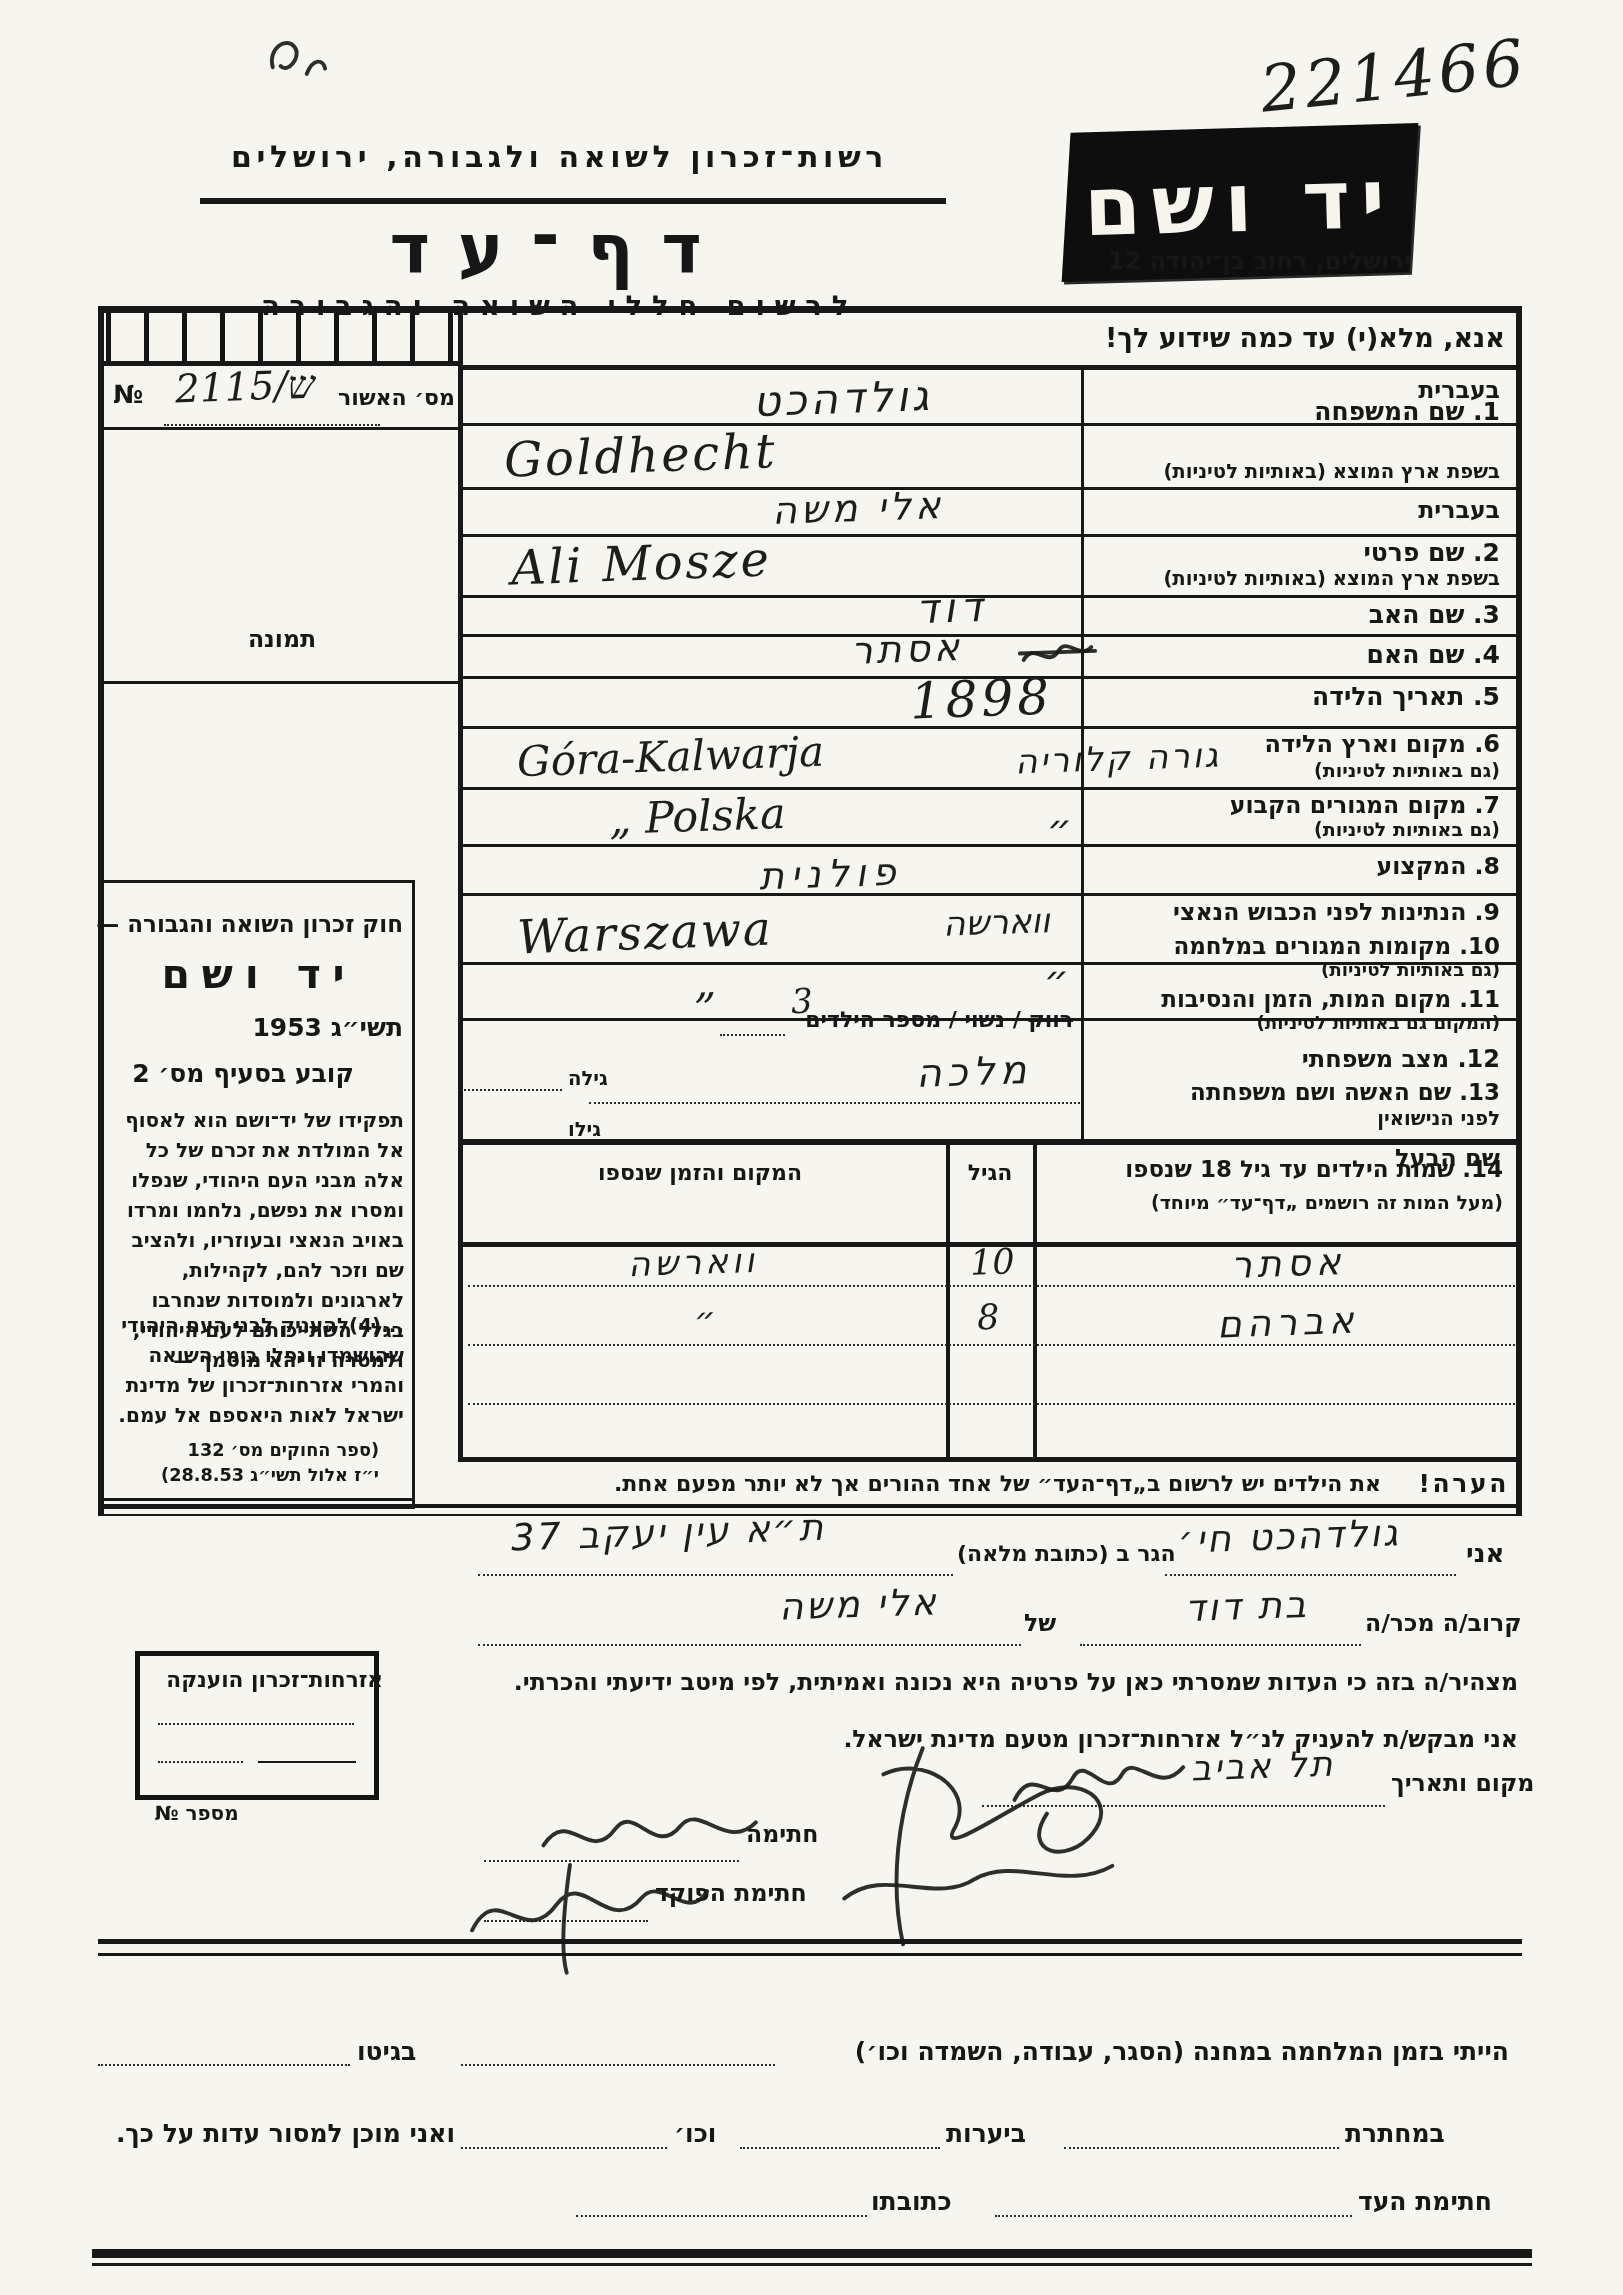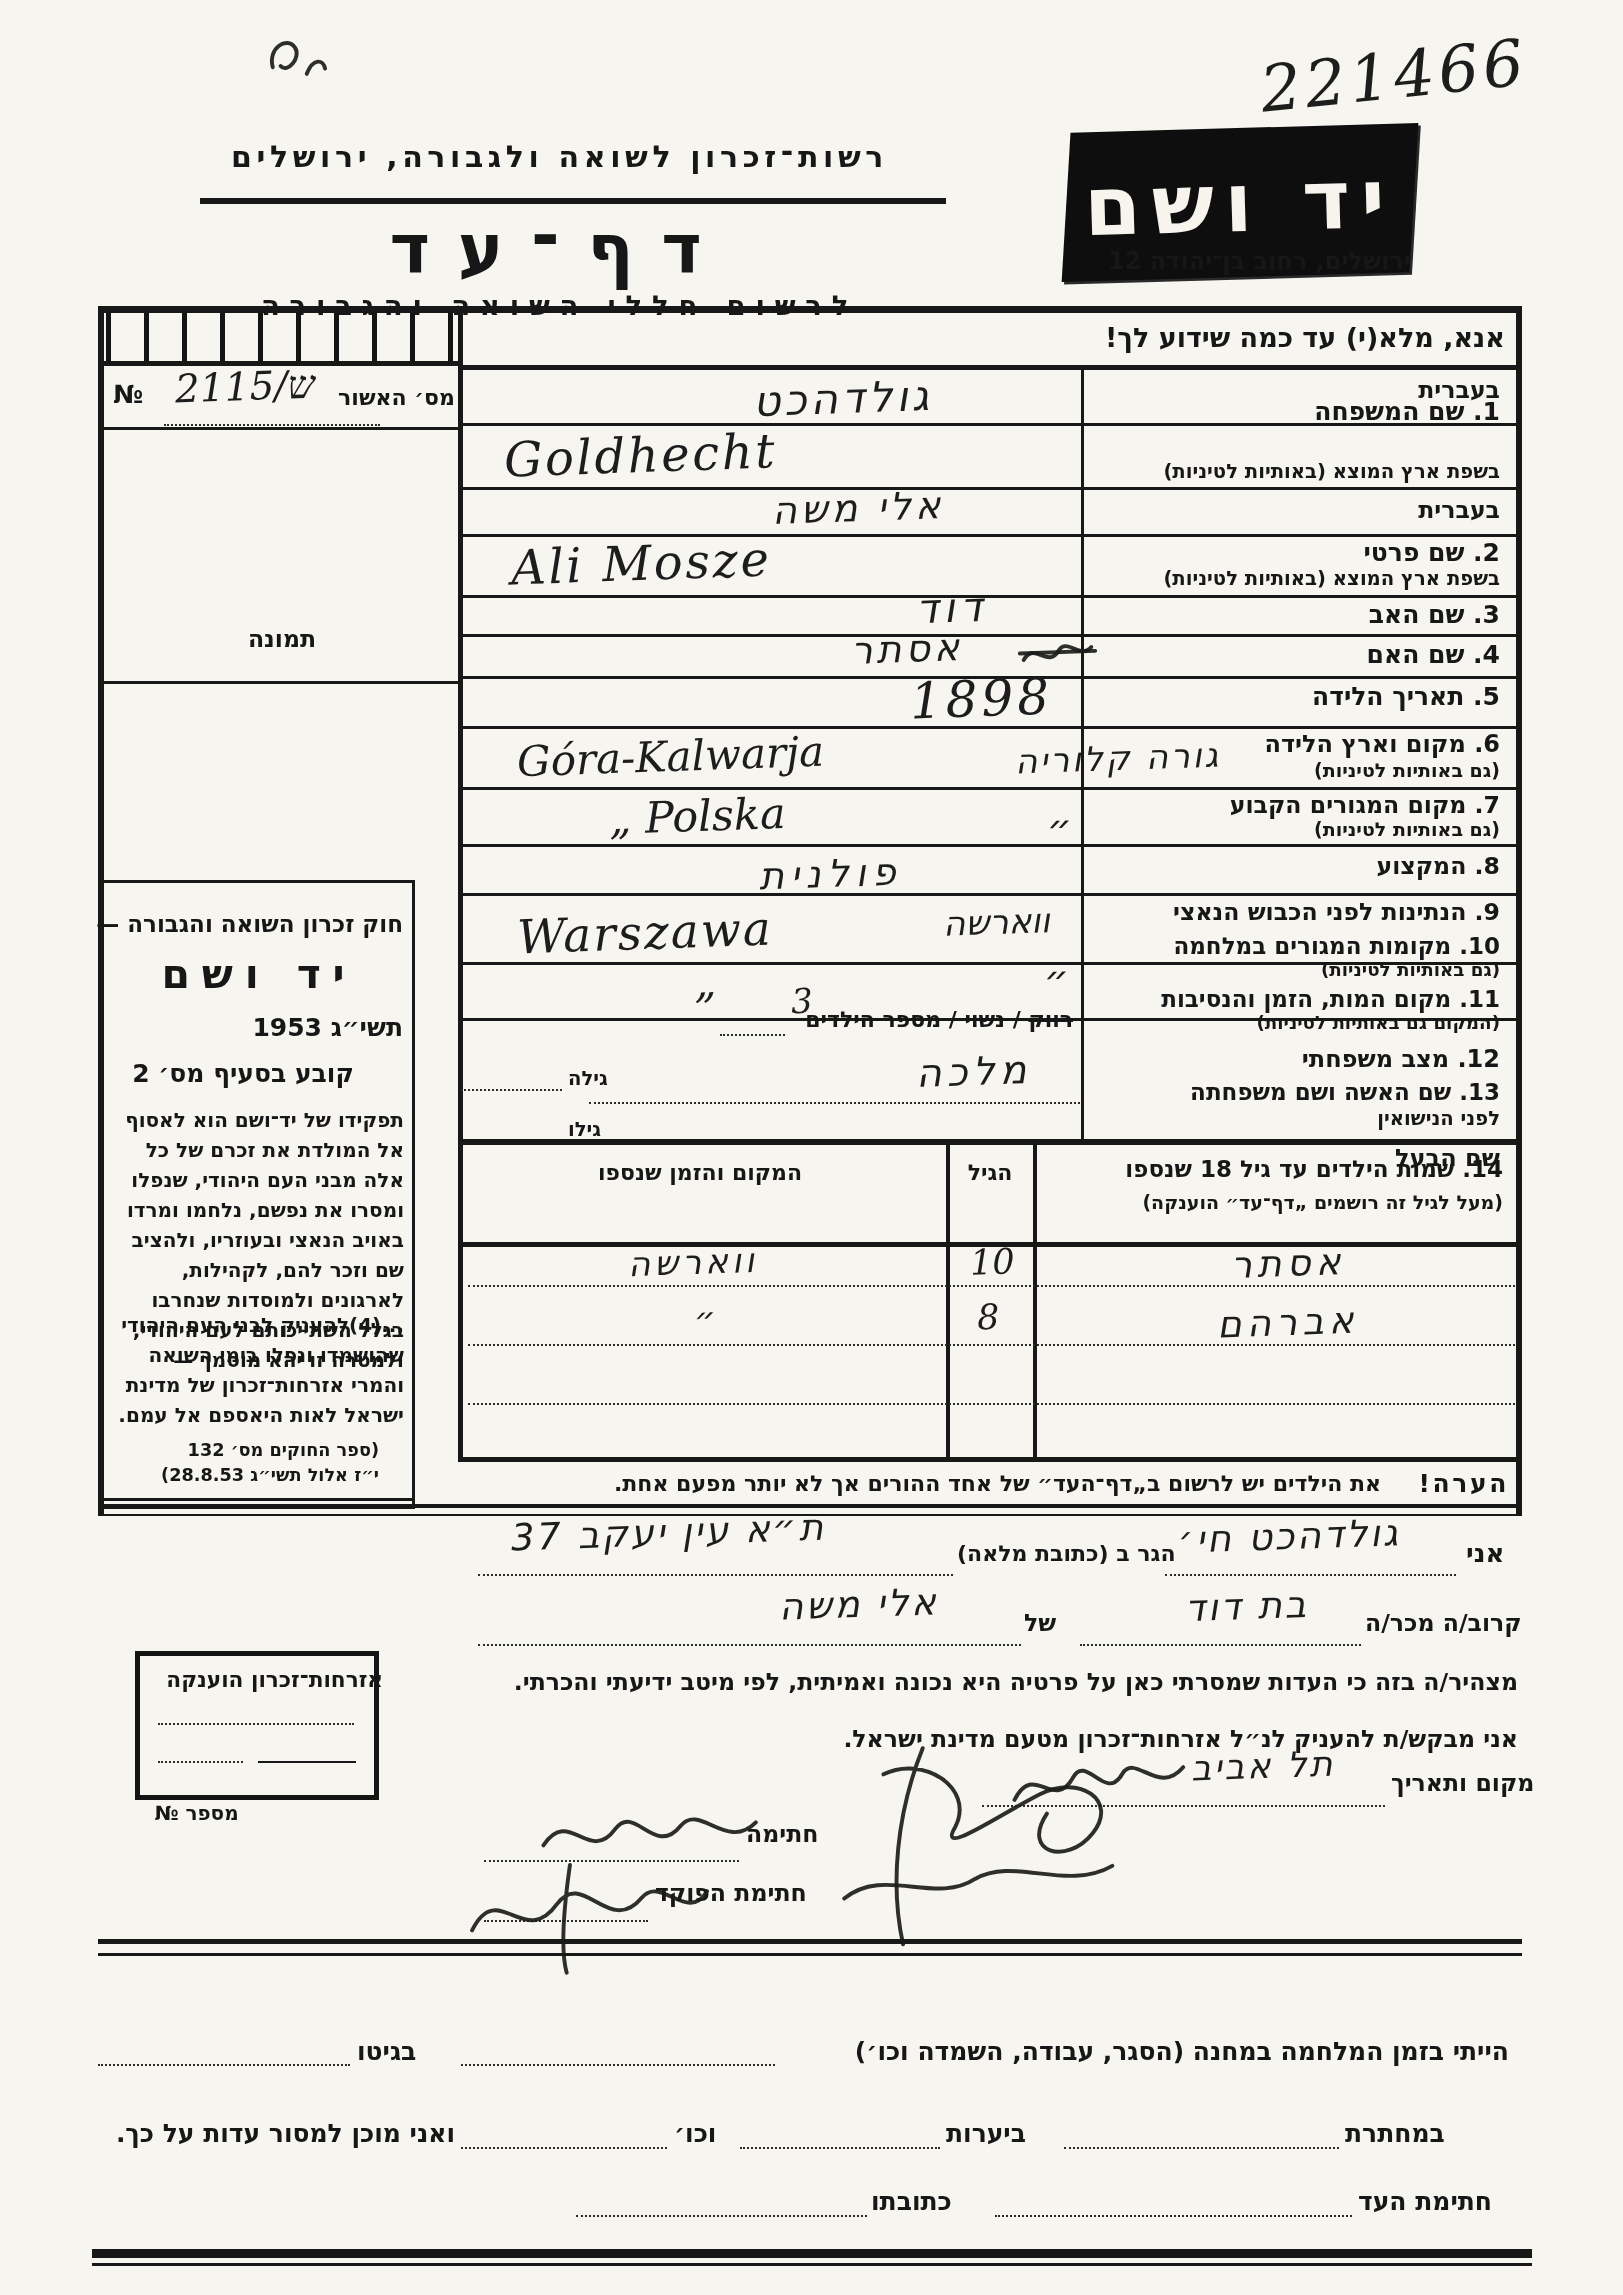--- a/index.html
+++ b/index.html
@@ -155,21 +155,21 @@
   <div class="dot" style="left:589px;top:1102px;width:491px;"></div>
   <div class="t" style="left:568px;top:1067px;font-size:19.6px;">גילה</div>
   <div class="dot" style="left:461px;top:1089px;width:101px;"></div>
   <div class="t" style="left:568px;top:1118px;font-size:19.6px;">גילו</div>
   <div class="dot" style="left:461px;top:1140px;width:101px;"></div>
 
   <div class="line" style="left:458px;top:1139px;width:1062px;height:5.9px;"></div>
   <div class="t" style="left:471px;top:1160px;width:458px;text-align:center;font-size:22px;">המקום והזמן שנספו</div>
   <div class="t" style="left:949px;top:1160px;width:82px;text-align:center;font-size:22px;">הגיל</div>
   <div class="t" style="left:1051px;top:1156px;width:452px;text-align:right;font-size:23px;">14. שמות הילדים עד גיל 18 שנספו</div>
-  <div class="t" style="left:1051px;top:1191px;width:452px;text-align:right;font-size:19px;">(מעל לגיל זה רושמים „דף־עד״ הוענקה)</div>
+  <div class="t" style="left:1051px;top:1191px;width:452px;text-align:right;font-size:19px;">(מעל המות זה רושמים „דף־עד״ מיוחד)</div>
   <div class="line" style="left:458px;top:1242px;width:1062px;height:4.6px;"></div>
   <div class="line" style="left:946px;top:1139px;width:3.9px;height:319px;"></div>
   <div class="line" style="left:1033px;top:1139px;width:3.9px;height:319px;"></div>
 
   <div class="hw he" style="left:1231px;top:1242px;font-size:37px;letter-spacing:5.2px;">אסתר</div>
   <div class="hw lat" style="left:970px;top:1242px;font-size:35px;">10</div>
   <div class="hw he" style="left:628px;top:1242px;font-size:34px;letter-spacing:3.9px;">ווארשה</div>
   <div class="dot" style="left:468px;top:1285px;width:1047px;"></div>
 
   <div class="hw he" style="left:1217px;top:1301px;font-size:37px;letter-spacing:5.2px;">אברהם</div>

